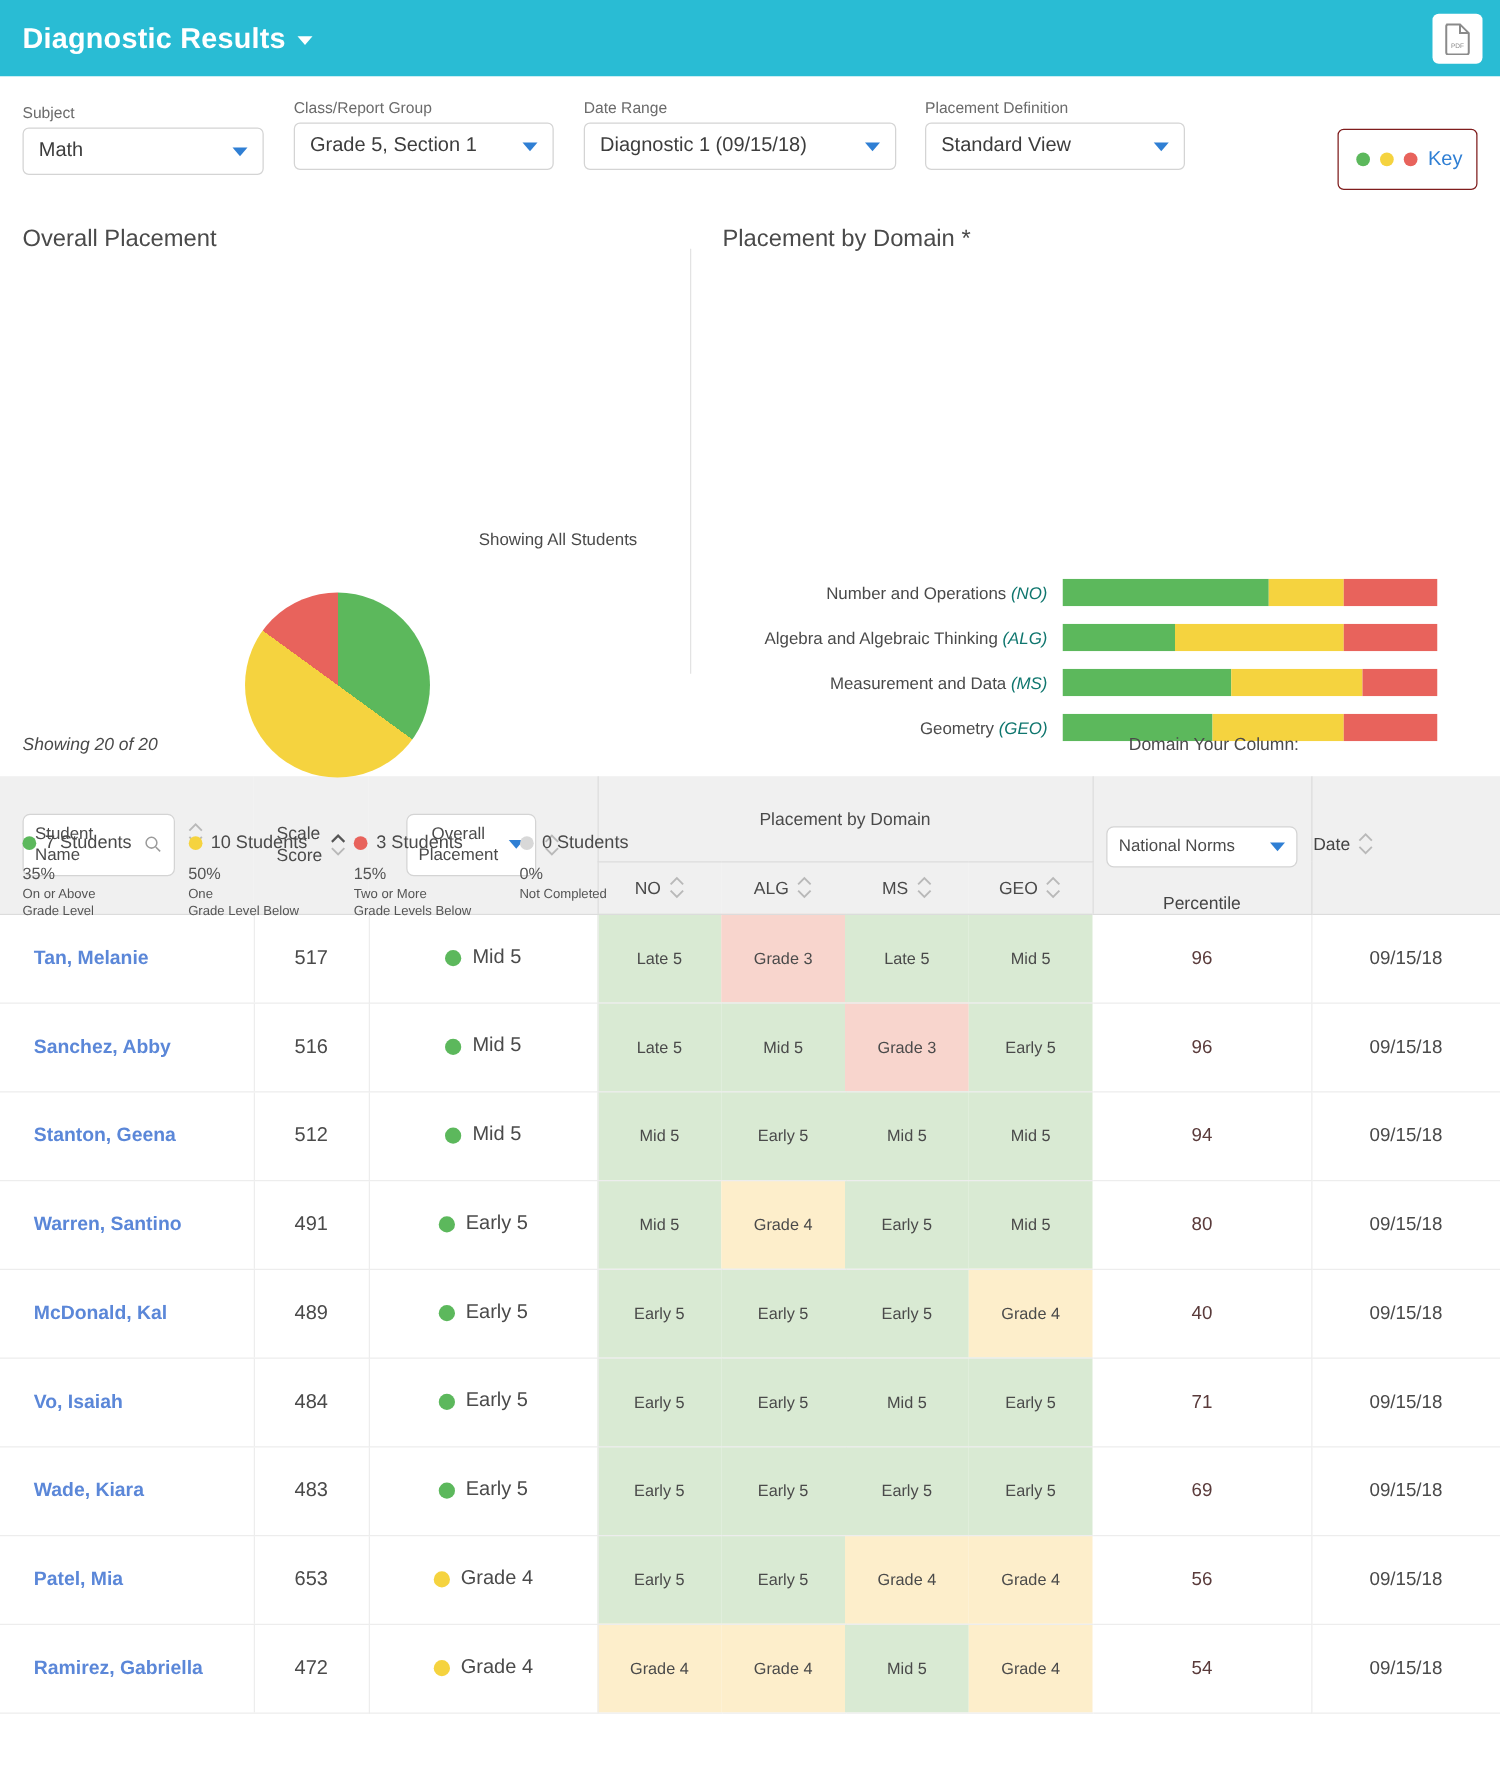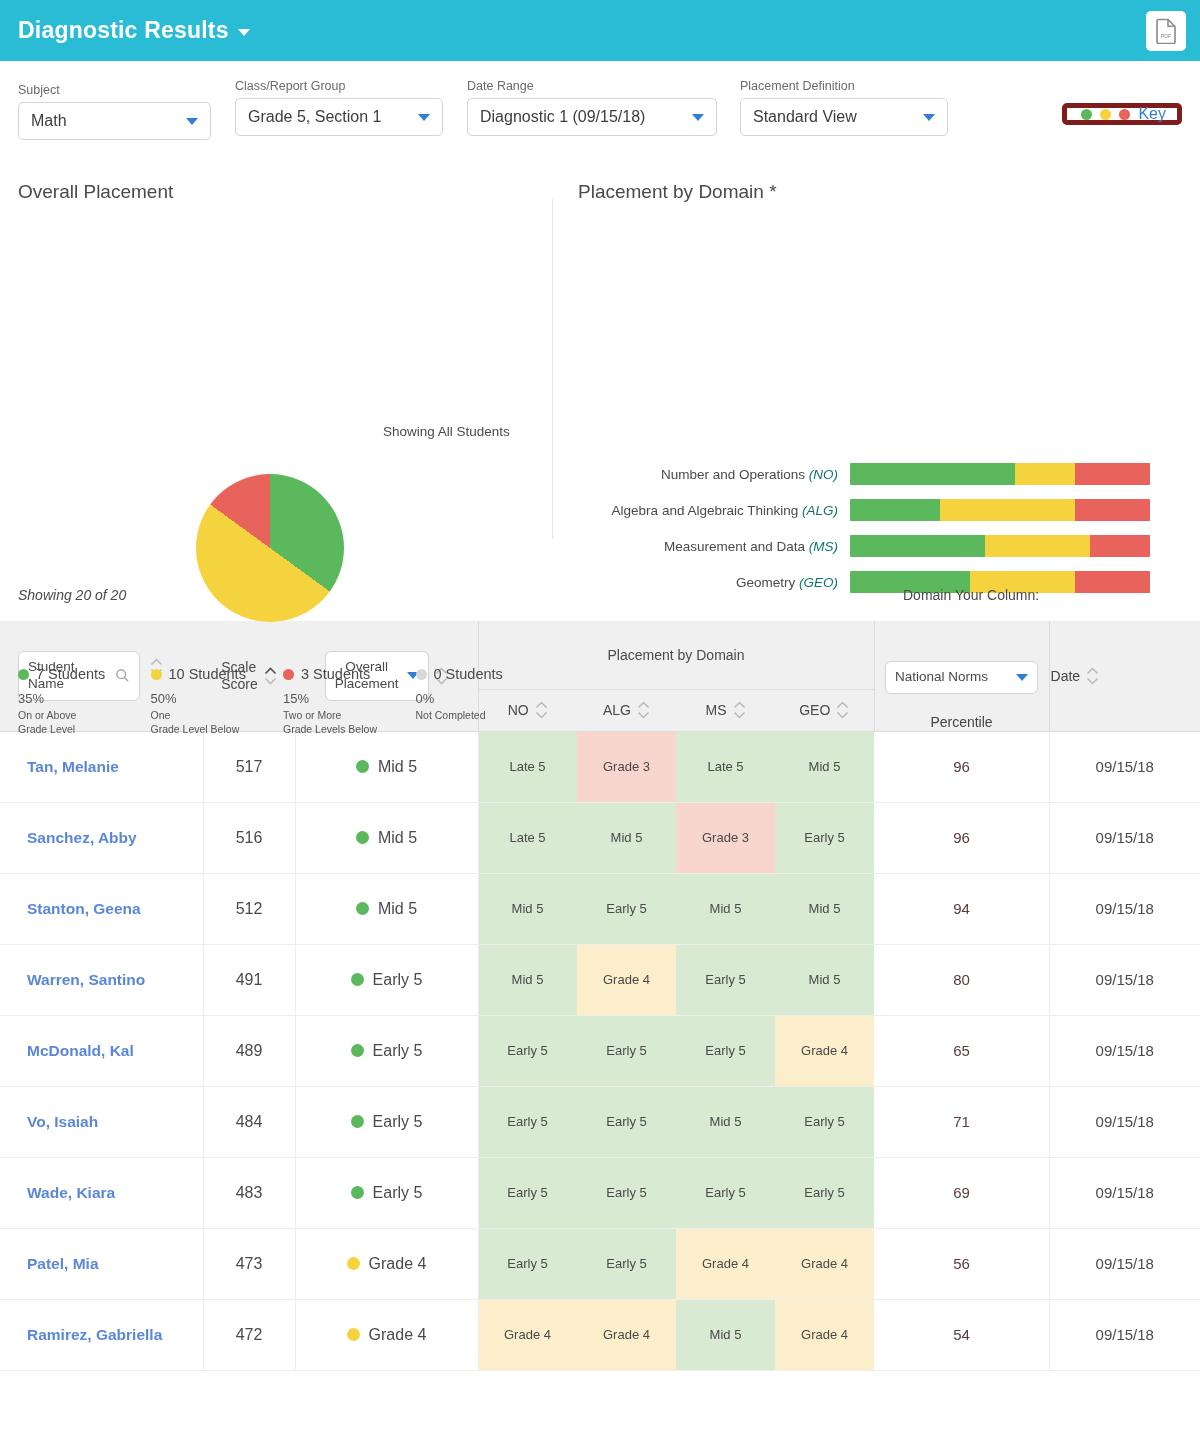--- a/index.html
+++ b/index.html
@@ -40,22 +40,22 @@
     border:1px solid #d4d4d4; border-radius:5px; background:#fff;
     height:38px; display:flex; align-items:center; justify-content:space-between;
     padding:0 12px; font-size:16px; color:#3d3d3d; cursor:pointer;
   }
   .caret-blue{
     width:0;height:0;border-left:6px solid transparent;border-right:6px solid transparent;
     border-top:7px solid #2f7fd4; margin-left:10px;
   }
   .key-btn{
     position:absolute; right:18px; top:42px;
-    border:5px solid #7f1d1d; border-radius:5px; background:#fff;
-    height:22px; display:flex; align-items:center; gap:5px; padding:0 11px; cursor:pointer;
+    border:1px solid #7f1d1d; border-radius:5px; background:#fff;
+    height:49px; display:flex; align-items:center; gap:5px; padding:0 11px; cursor:pointer;
   }
   .key-btn .kd{ width:11px;height:11px;border-radius:50%; }
   .key-btn span{ color:#2f7fd4; font-size:16px; margin-left:3px; }
 
   
   .charts{ position:relative; height:420px; }
   .sec-title{ font-size:19px; color:#4a4a4a; }
   .vdivider{ position:absolute; left:552px; top:38px; width:1px; height:340px; background:#e3e3e3; }
 
   .showing-all{ position:absolute; left:383px; top:263px; font-size:13.5px; color:#4a4a4a; }
@@ -454,21 +454,21 @@
         <td class="name">McDonald, Kal</td>
         <td class="score">489</td>
         <td class="overall"><span class="ovl">
             <span class="ovl-dot" style="background:#5cb85c"></span>
             <span>Early 5</span>
           </span></td>
         <td class="dom bdrl" style="background:#d9ead3;">Early 5</td>
         <td class="dom" style="background:#d9ead3;">Early 5</td>
         <td class="dom" style="background:#d9ead3;">Early 5</td>
         <td class="dom bdrr" style="background:#fdeecb;">Grade 4</td>
-        <td class="pct">65</td>
+        <td class="pct">40</td>
         <td class="date">09/15/18</td>
       </tr>
       <tr>
         <td class="name">Vo, Isaiah</td>
         <td class="score">484</td>
         <td class="overall"><span class="ovl">
             <span class="ovl-dot" style="background:#5cb85c"></span>
             <span>Early 5</span>
           </span></td>
         <td class="dom bdrl" style="background:#d9ead3;">Early 5</td>
@@ -487,21 +487,21 @@
           </span></td>
         <td class="dom bdrl" style="background:#d9ead3;">Early 5</td>
         <td class="dom" style="background:#d9ead3;">Early 5</td>
         <td class="dom" style="background:#d9ead3;">Early 5</td>
         <td class="dom bdrr" style="background:#d9ead3;">Early 5</td>
         <td class="pct">69</td>
         <td class="date">09/15/18</td>
       </tr>
       <tr>
         <td class="name">Patel, Mia</td>
-        <td class="score">473</td>
+        <td class="score">653</td>
         <td class="overall"><span class="ovl">
             <span class="ovl-dot" style="background:#f5d33f"></span>
             <span>Grade 4</span>
           </span></td>
         <td class="dom bdrl" style="background:#d9ead3;">Early 5</td>
         <td class="dom" style="background:#d9ead3;">Early 5</td>
         <td class="dom" style="background:#fdeecb;">Grade 4</td>
         <td class="dom bdrr" style="background:#fdeecb;">Grade 4</td>
         <td class="pct">56</td>
         <td class="date">09/15/18</td>

